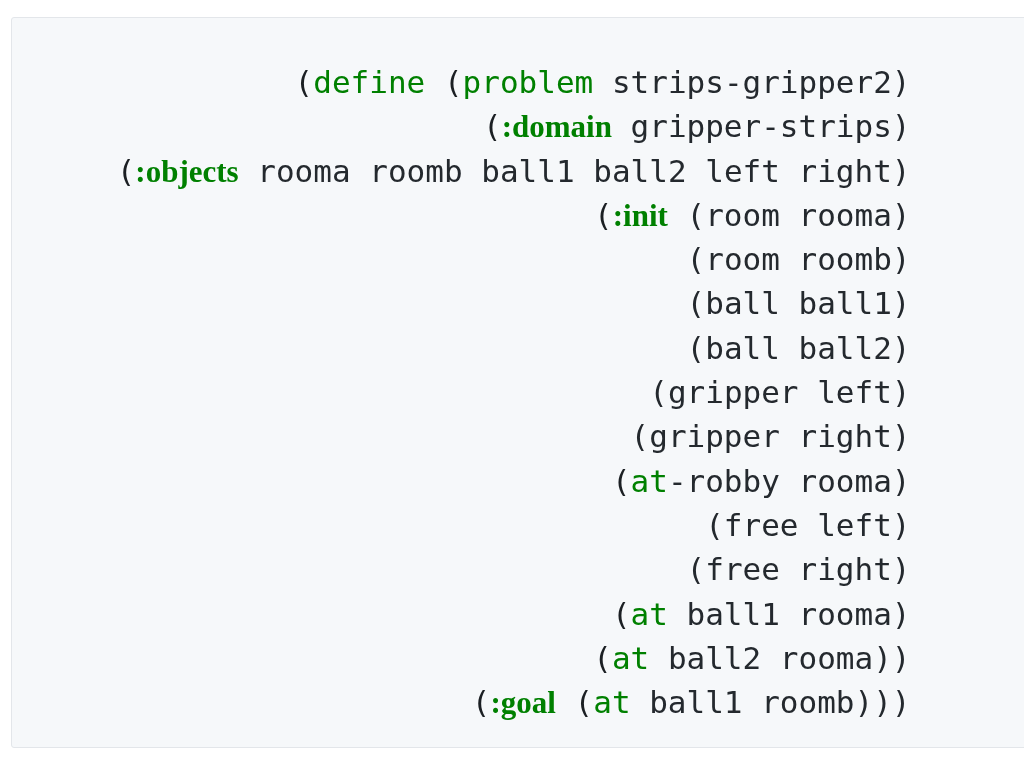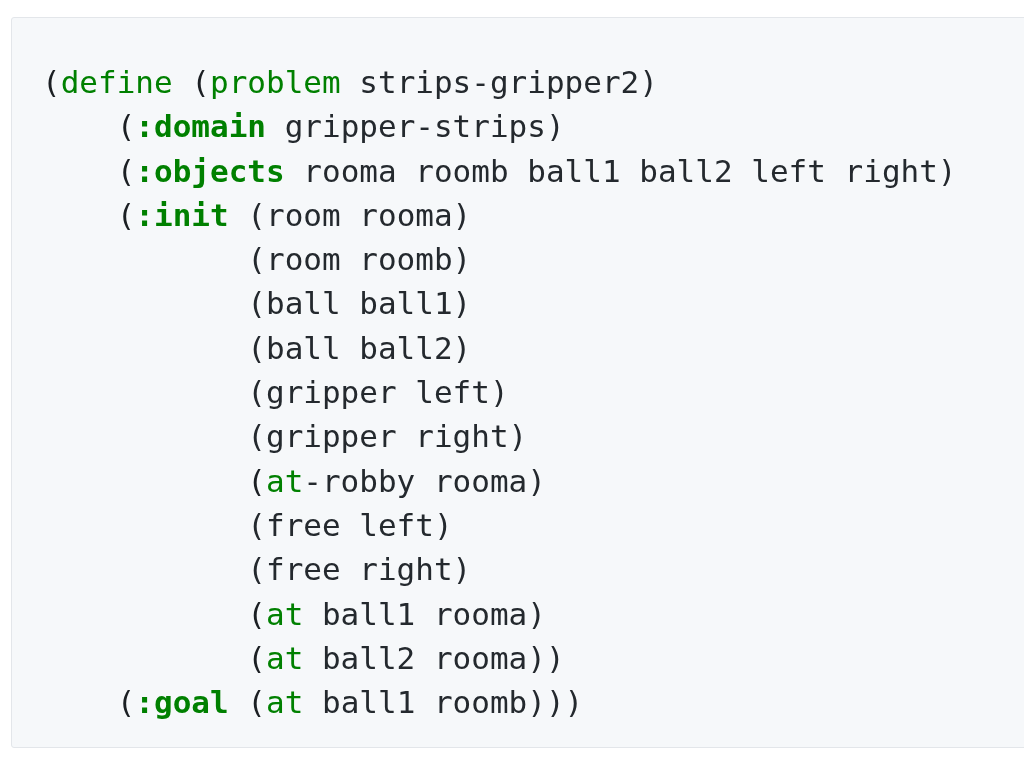--- a/index.html
+++ b/index.html
@@ -54,23 +54,23 @@
 
   .code-line {
     display: block;
     height: 44.3px;
     white-space: pre;
   }
 
   
   .tok-plain   { color: #24292e; }
   .tok-kw      { color: #008000; font-weight: normal; }
-  .tok-kw-bold { color: #008000; font-weight: bold; }
+  .tok-kw-bold { color: #008000; font-weight: bold; font-family: Liberation Serif, serif; }
   .tok-paren   { color: #1b1f23; }
 </style>
 </head>
 <body style="background: rgb(255, 255, 255);">
 
-<div id="page" style="background: rgb(255, 255, 255);">
+<div id="page" style="background: rgb(255, 255, 255); text-align: right;">
   <div id="code-block" style="background: rgb(246, 248, 250); border-color: rgb(227, 230, 234);">
     <code id="code-listing"><span class="code-line"><span class="tok-paren" style="color: rgb(27, 31, 35);">(</span><span class="tok-kw" style="color: rgb(0, 128, 0);">define</span><span class="tok-paren" style="color: rgb(27, 31, 35);"> (</span><span class="tok-kw" style="color: rgb(0, 128, 0);">problem</span><span class="tok-plain" style="color: rgb(36, 41, 46);"> strips-gripper2)</span></span><span class="code-line"><span class="tok-paren" style="color: rgb(27, 31, 35);">    (</span><span class="tok-kw-bold" style="color: rgb(0, 128, 0);">:domain</span><span class="tok-plain" style="color: rgb(36, 41, 46);"> gripper-strips)</span></span><span class="code-line"><span class="tok-paren" style="color: rgb(27, 31, 35);">    (</span><span class="tok-kw-bold" style="color: rgb(0, 128, 0);">:objects</span><span class="tok-plain" style="color: rgb(36, 41, 46);"> rooma roomb ball1 ball2 left right)</span></span><span class="code-line"><span class="tok-paren" style="color: rgb(27, 31, 35);">    (</span><span class="tok-kw-bold" style="color: rgb(0, 128, 0);">:init</span><span class="tok-plain" style="color: rgb(36, 41, 46);"> (room rooma)</span></span><span class="code-line"><span class="tok-plain" style="color: rgb(36, 41, 46);">           (room roomb)</span></span><span class="code-line"><span class="tok-plain" style="color: rgb(36, 41, 46);">           (ball ball1)</span></span><span class="code-line"><span class="tok-plain" style="color: rgb(36, 41, 46);">           (ball ball2)</span></span><span class="code-line"><span class="tok-plain" style="color: rgb(36, 41, 46);">           (gripper left)</span></span><span class="code-line"><span class="tok-plain" style="color: rgb(36, 41, 46);">           (gripper right)</span></span><span class="code-line"><span class="tok-paren" style="color: rgb(27, 31, 35);">           (</span><span class="tok-kw" style="color: rgb(0, 128, 0);">at</span><span class="tok-plain" style="color: rgb(36, 41, 46);">-robby rooma)</span></span><span class="code-line"><span class="tok-plain" style="color: rgb(36, 41, 46);">           (free left)</span></span><span class="code-line"><span class="tok-plain" style="color: rgb(36, 41, 46);">           (free right)</span></span><span class="code-line"><span class="tok-paren" style="color: rgb(27, 31, 35);">           (</span><span class="tok-kw" style="color: rgb(0, 128, 0);">at</span><span class="tok-plain" style="color: rgb(36, 41, 46);"> ball1 rooma)</span></span><span class="code-line"><span class="tok-paren" style="color: rgb(27, 31, 35);">           (</span><span class="tok-kw" style="color: rgb(0, 128, 0);">at</span><span class="tok-plain" style="color: rgb(36, 41, 46);"> ball2 rooma))</span></span><span class="code-line"><span class="tok-paren" style="color: rgb(27, 31, 35);">    (</span><span class="tok-kw-bold" style="color: rgb(0, 128, 0);">:goal</span><span class="tok-paren" style="color: rgb(27, 31, 35);"> (</span><span class="tok-kw" style="color: rgb(0, 128, 0);">at</span><span class="tok-plain" style="color: rgb(36, 41, 46);"> ball1 roomb)))</span></span></code>
   </div>
 </div>
 
 </body></html>

